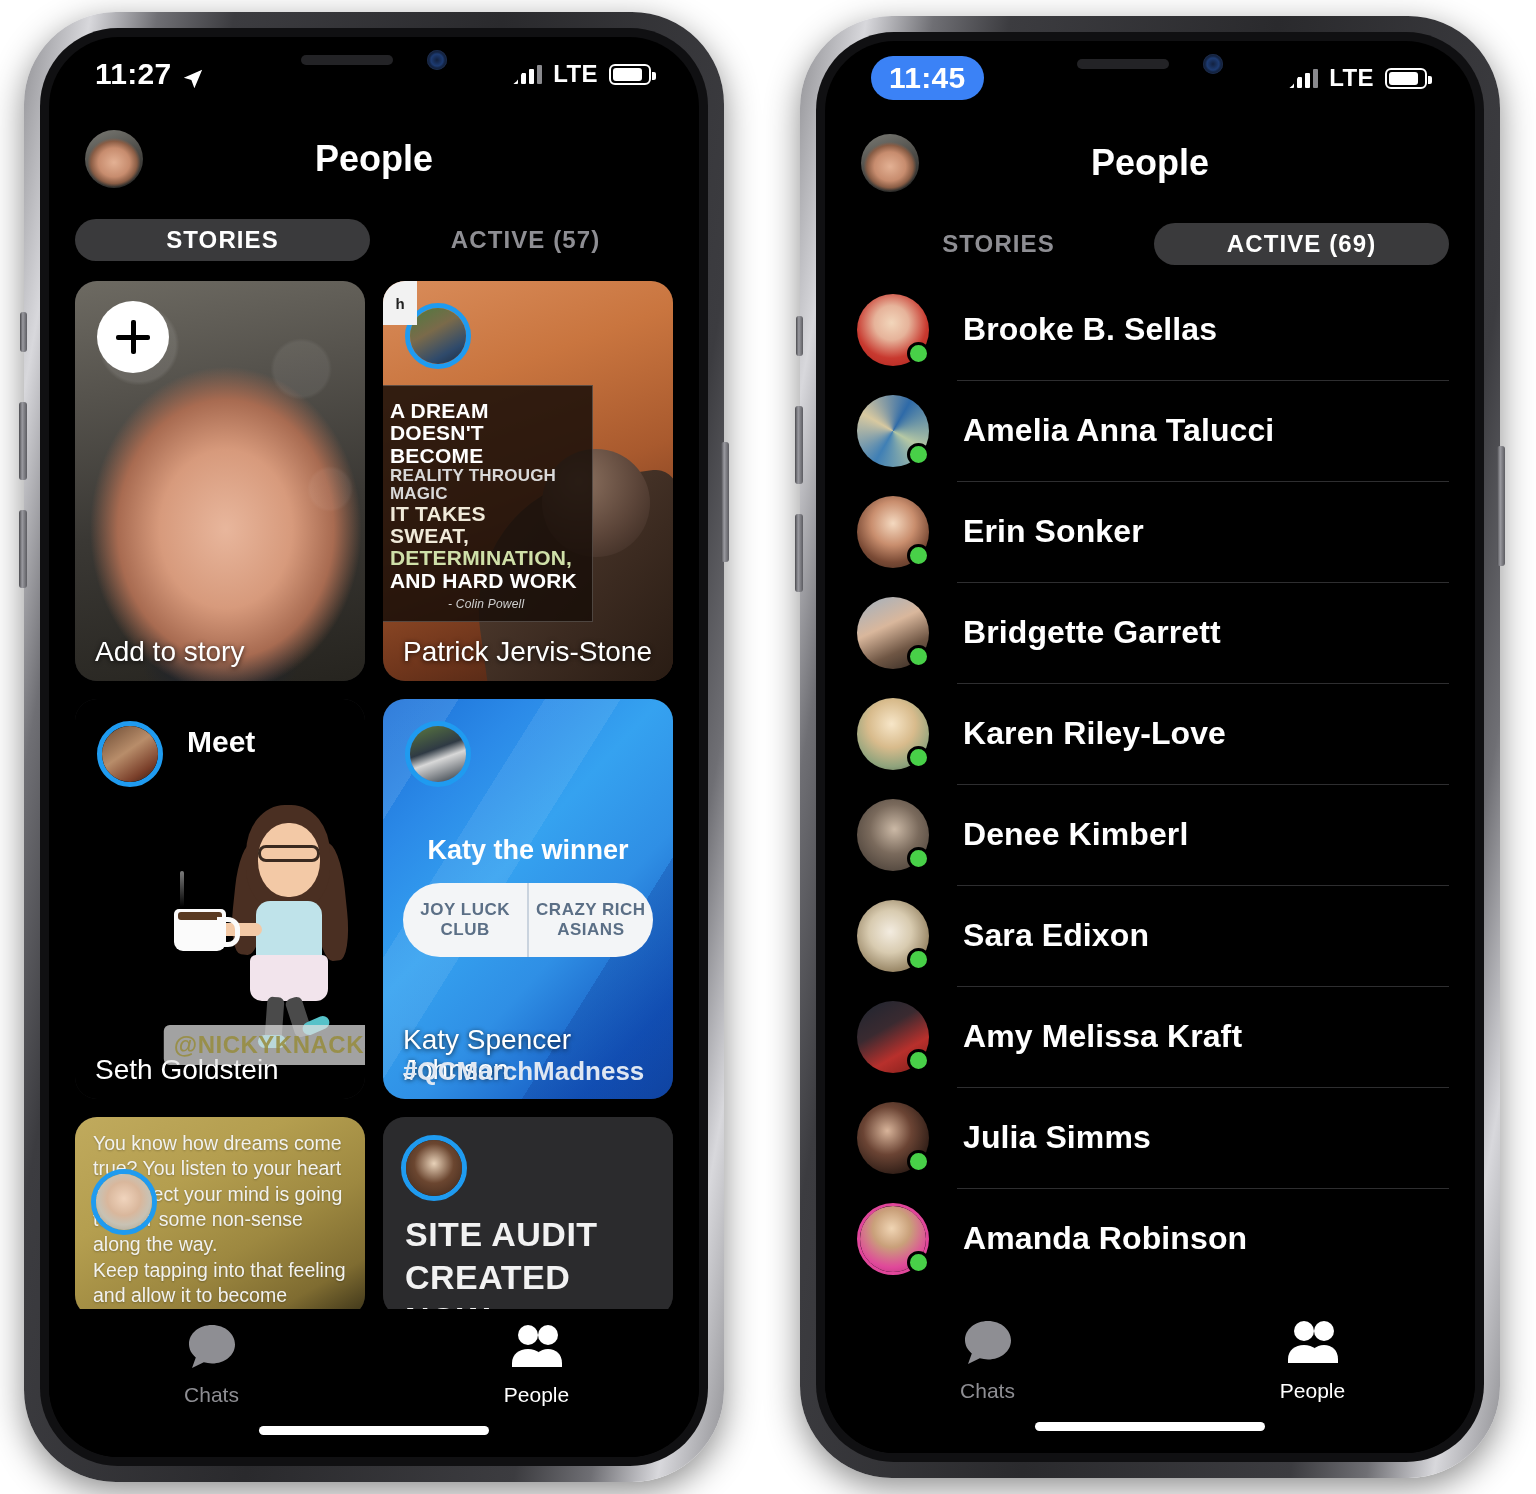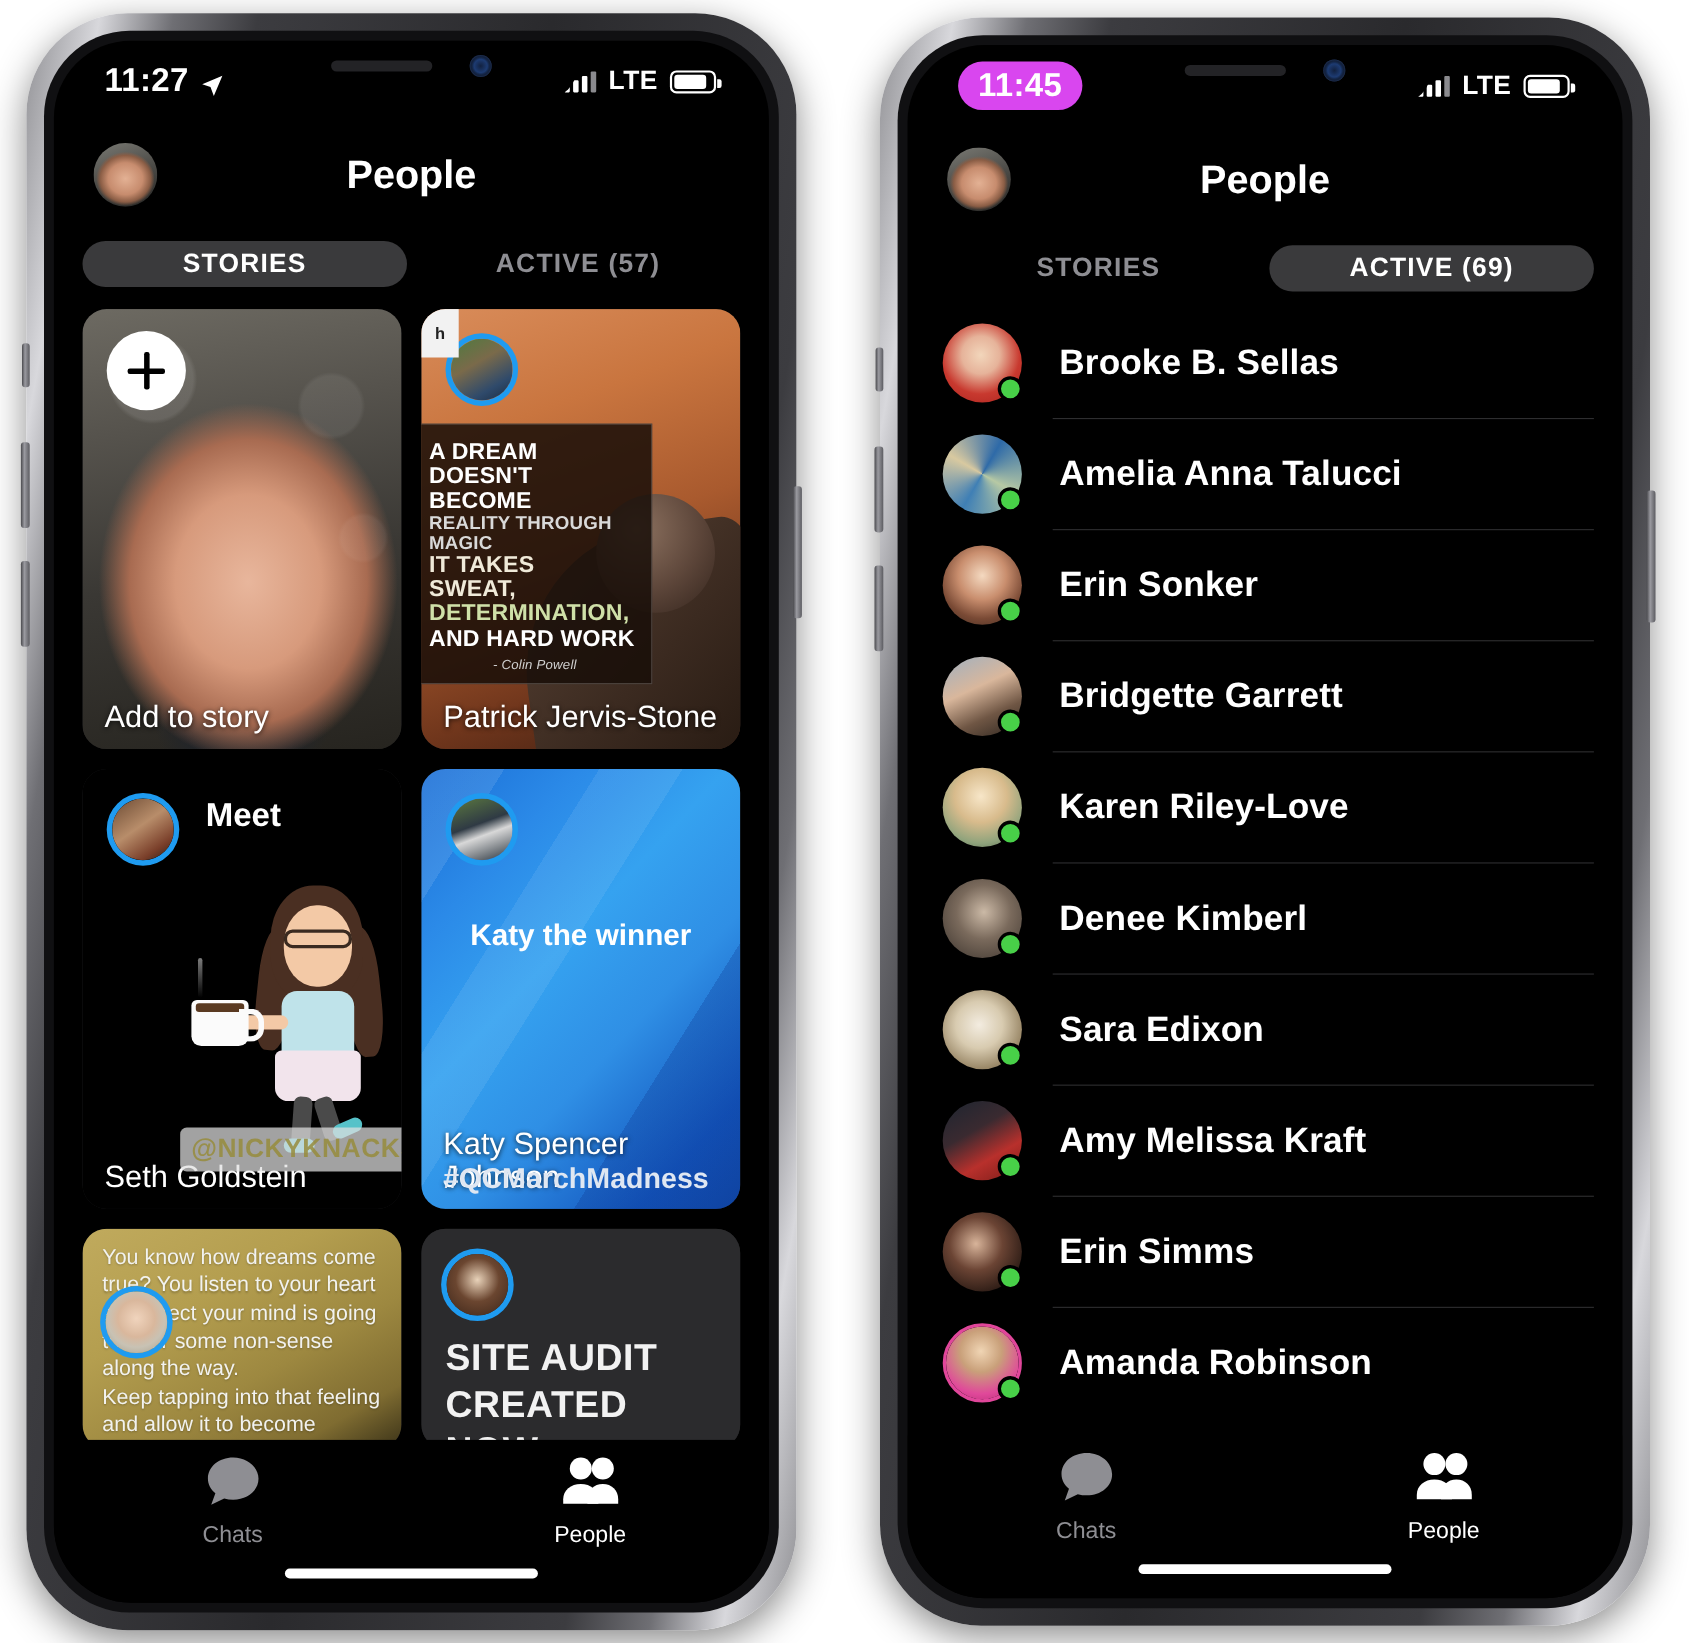--- a/index.html
+++ b/index.html
@@ -56,21 +56,21 @@
 
   
   .statusbar {
     position: relative; z-index: 30;
     height: 74px; padding: 0 48px 0 46px;
     display: flex; align-items: center; justify-content: space-between;
     color: #fff;
   }
   .sb-time { font-size: 30px; font-weight: bold; letter-spacing: .3px; display:flex; align-items:center; gap:10px;}
   .sb-time.recording {
-    background: #d946ef; border-radius: 22px; padding: 5px 18px; color: #fff;
+    background: #3b82f6; border-radius: 22px; padding: 5px 18px; color: #fff;
   }
   .loc-arrow { display:inline-block; width: 22px; height: 22px; }
   .sb-right { display: flex; align-items: center; gap: 11px; }
   .bars { display: flex; align-items: flex-end; gap: 3px; height: 20px; }
   .bars i { display:block; width: 5px; background: #fff; border-radius: 1px; }
   .bars i:nth-child(1){ height: 7px; }
   .bars i:nth-child(2){ height: 11px; }
   .bars i:nth-child(3){ height: 15px; }
   .bars i:nth-child(4){ height: 19px; background:#8a8a8e; }
   .lte { font-size: 24px; font-weight: bold; letter-spacing: .4px; }
@@ -393,20 +393,24 @@
               <div class="nick-tag">@NICKYKNACKS</div>
               <div class="ring">
                 <span class="ph ph-couple"></span>
               </div>
               <div class="card-name">Seth Goldstein</div>
             </div>
 
             <div class="card">
               <div class="bg-blue"></div>
               <div class="poll-q">Katy the winner</div>
+              <div class="poll-pill">
+                <div class="poll-opt">JOY LUCK CLUB</div>
+                <div class="poll-opt">CRAZY RICH ASIANS</div>
+              </div>
               <div class="hashtag">#QCMarchMadness</div>
               <div class="ring">
                 <span class="ph ph-katy"></span>
               </div>
               <div class="card-name">Katy Spencer Johnson</div>
             </div>
 
             <div class="card short">
               <div class="bg-gold"></div>
               <div class="story-text" style="white-space:pre-line">You know how dreams come true? You listen to your heart and direct your mind is going to offer some non-sense along the way.
@@ -554,21 +558,21 @@
               <span class="ph ph-amy"></span>
               <span class="p-dot"></span>
             </div>
             <div class="p-name">Amy Melissa Kraft</div>
           </div>
           <div class="person-row">
             <div class="p-avatar">
               <span class="ph ph-julia"></span>
               <span class="p-dot"></span>
             </div>
-            <div class="p-name">Erin Simms</div>
+            <div class="p-name">Julia Simms</div>
           </div>
           <div class="person-row">
             <div class="p-avatar ringed">
               <span class="ph ph-amanda"></span>
               <span class="p-dot"></span>
             </div>
             <div class="p-name">Amanda Robinson</div>
           </div>
         </div>
 

